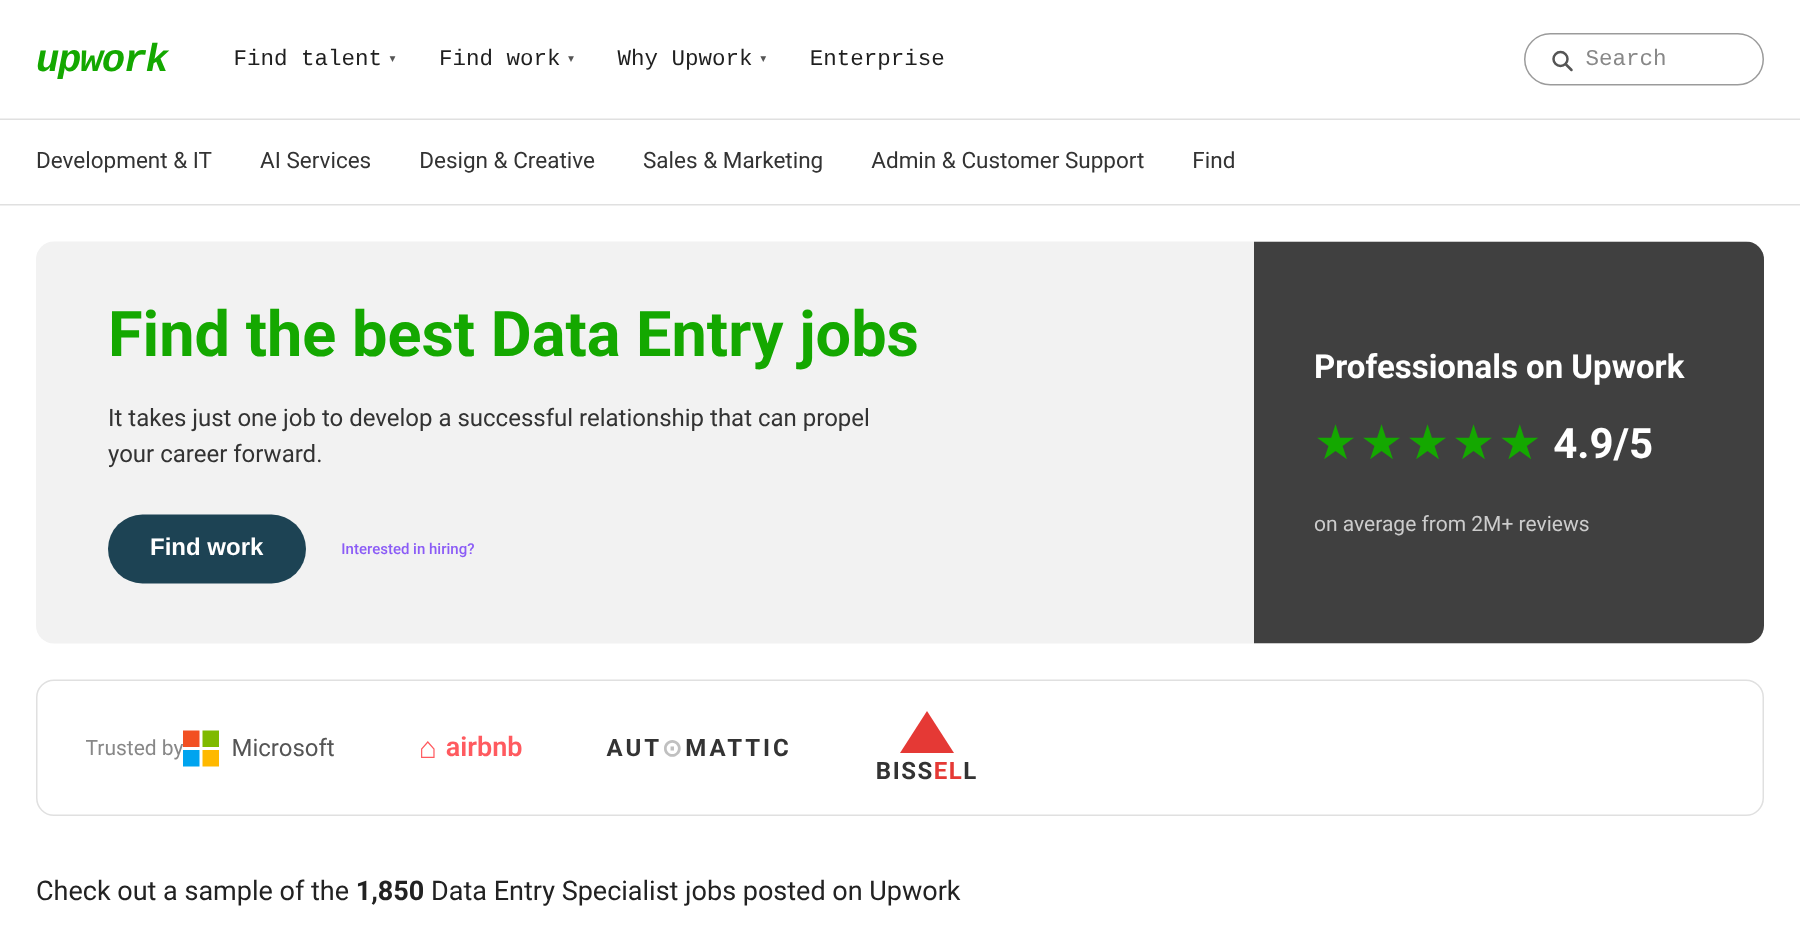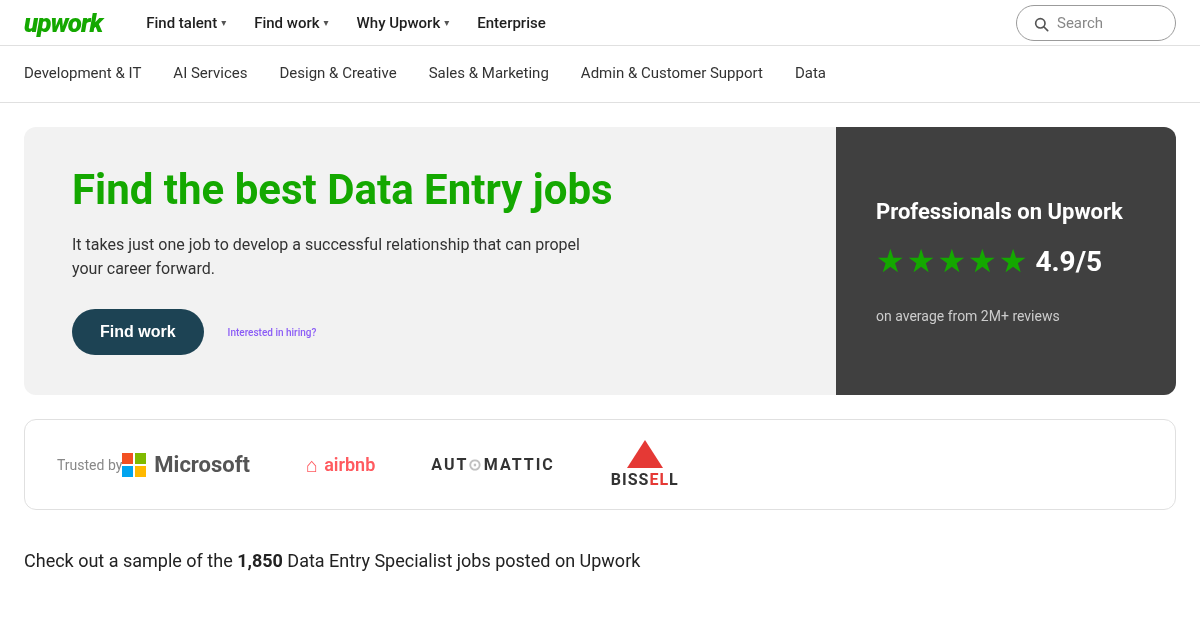--- a/index.html
+++ b/index.html
@@ -3,23 +3,24 @@
   <meta charset="utf-8">
   <style>
     * { margin: 0; padding: 0; box-sizing: border-box; }
     body { font-family: -apple-system, BlinkMacSystemFont, 'Segoe UI', Roboto, sans-serif; background: #fff; width: 1200px; overflow-x: hidden; }
 
     
     .header {
       display: flex;
       align-items: center;
       padding: 0 24px;
-      height: 46px;
+      height: 80px;
       border-bottom: 1px solid #e0e0e0;
       background: #fff;
+      font-family: Liberation Mono, monospace;
     }
     .logo {
       font-size: 26px;
       font-weight: 900;
       color: #14a800;
       letter-spacing: -1px;
       margin-right: 32px;
       font-style: italic;
     }
     .logo span { color: #14a800; }
@@ -200,22 +201,22 @@
     .logos-row {
       display: flex;
       align-items: center;
       gap: 56px;
       flex: 1;
     }
     .logo-microsoft {
       display: flex;
       align-items: center;
       gap: 8px;
-      font-size: 22px;
-      font-weight: 700;
+      font-size: 16px;
+      font-weight: 400;
       color: #555;
     }
     .ms-grid {
       display: grid;
       grid-template-columns: 1fr 1fr;
       gap: 2px;
       width: 24px;
       height: 24px;
     }
     .ms-q1 { background: #f25022; }
@@ -305,21 +306,21 @@
     <span class="search-text">Search</span>
   </div>
 </header>
 
 <nav class="category-nav">
   <div class="cat-item">Development &amp; IT</div>
   <div class="cat-item">AI Services</div>
   <div class="cat-item">Design &amp; Creative</div>
   <div class="cat-item">Sales &amp; Marketing</div>
   <div class="cat-item">Admin &amp; Customer Support</div>
-  <div class="cat-item">Data</div>
+  <div class="cat-item">Find</div>
 </nav>
 
 <section class="hero-section">
   <div class="hero-left">
     <h1 class="hero-title">Find the best Data Entry jobs</h1>
     <p class="hero-subtitle">It takes just one job to develop a successful relationship that can propel your career forward.</p>
     <div class="hero-actions">
       <button class="btn-find-work">Find work</button>
       <a class="link-hiring">Interested in hiring?</a>
     </div>

